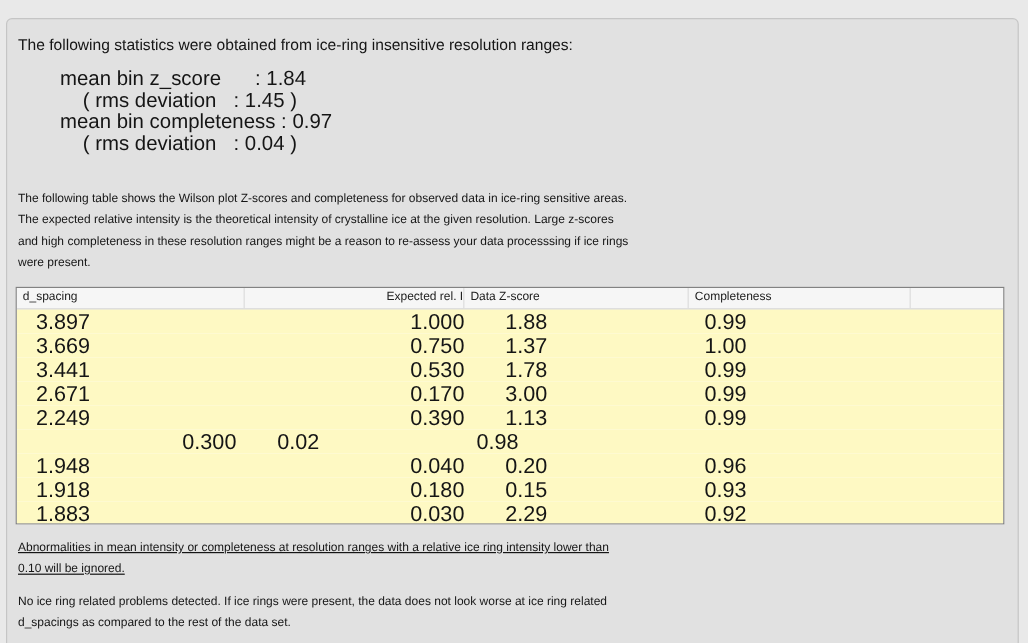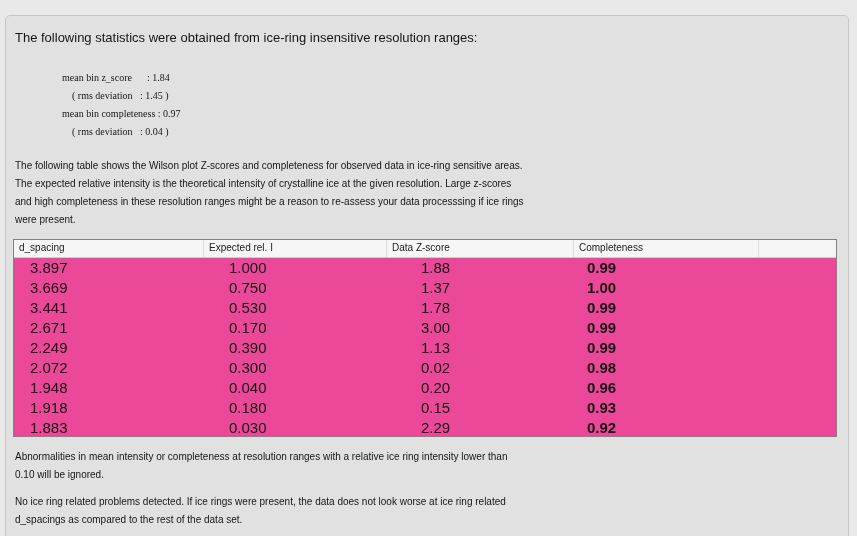--- a/index.html
+++ b/index.html
@@ -22,31 +22,31 @@
     background:#e1e1e1;
     border:1px solid #c5c5c5;
     border-radius:5px;
   }
   .intro{
     position:absolute;top:14px;left:9px;
     font-size:13px;
   }
   .stats{
     position:absolute;top:41px;left:44px;
-    margin:12px;
-    font-family:Liberation Serif, serif;
-    font-size:10px;line-height:18px;
+    margin:0;
+    font-family:Liberation Sans, sans-serif;
+    font-size:17px;line-height:18px;
     white-space:pre;
   }
   .para{
     position:absolute;left:9px;
     font-size:10px;line-height:18px;
   }
   .para-desc{top:141px;}
-  .para-foot{top:432px;}
+  .para-foot{top:432px;text-decoration:underline;}
   .para-concl{top:477px;}
   .datatable{
     position:absolute;top:223px;left:7px;
     width:824px;height:198px;
     box-sizing:border-box;
     background:#ffffff;
     border:1px solid #828282;
     overflow:hidden;
   }
   .thead{
@@ -58,39 +58,39 @@
   }
   .hcell{
     box-sizing:border-box;
     padding-left:5px;
     line-height:16px;
     border-right:1px solid #dcdcdc;
     white-space:nowrap;overflow:hidden;
   }
   .hcell:last-child{border-right:none;}
   .c0{width:190px;}
-  .c1{width:183px;}
+  .c1{width:183px;text-align:right;}
   .c2{width:187px;}
   .c3{width:185px;}
   .c4{flex:1;}
   .trow{
     display:flex;
     height:20px;
-    font-size:15px;
-    background:#ec4899;
+    font-size:18px;
+    background:#fef9c3;
   }
   .tcell{
     box-sizing:border-box;
     line-height:20px;
     white-space:nowrap;overflow:hidden;
   }
   .tcell.c0{padding-left:16px;}
   .tcell.c1{padding-left:25px;}
   .tcell.c2{padding-left:34px;}
-  .tcell.c3{padding-left:13px;font-weight:bold;}
+  .tcell.c3{padding-left:13px;}
 </style>
 </head>
 <body>
 
 <div class="screen">
 
   <div class="box-label">Ice ring related problems</div>
 
   <div class="groupbox">
 
@@ -146,21 +146,20 @@
             <div class="tcell c4"></div>
           </div>
           <div class="trow">
             <div class="tcell c0">2.249</div>
             <div class="tcell c1">0.390</div>
             <div class="tcell c2">1.13</div>
             <div class="tcell c3">0.99</div>
             <div class="tcell c4"></div>
           </div>
           <div class="trow">
-            <div class="tcell c0">2.072</div>
             <div class="tcell c1">0.300</div>
             <div class="tcell c2">0.02</div>
             <div class="tcell c3">0.98</div>
             <div class="tcell c4"></div>
           </div>
           <div class="trow">
             <div class="tcell c0">1.948</div>
             <div class="tcell c1">0.040</div>
             <div class="tcell c2">0.20</div>
             <div class="tcell c3">0.96</div>

